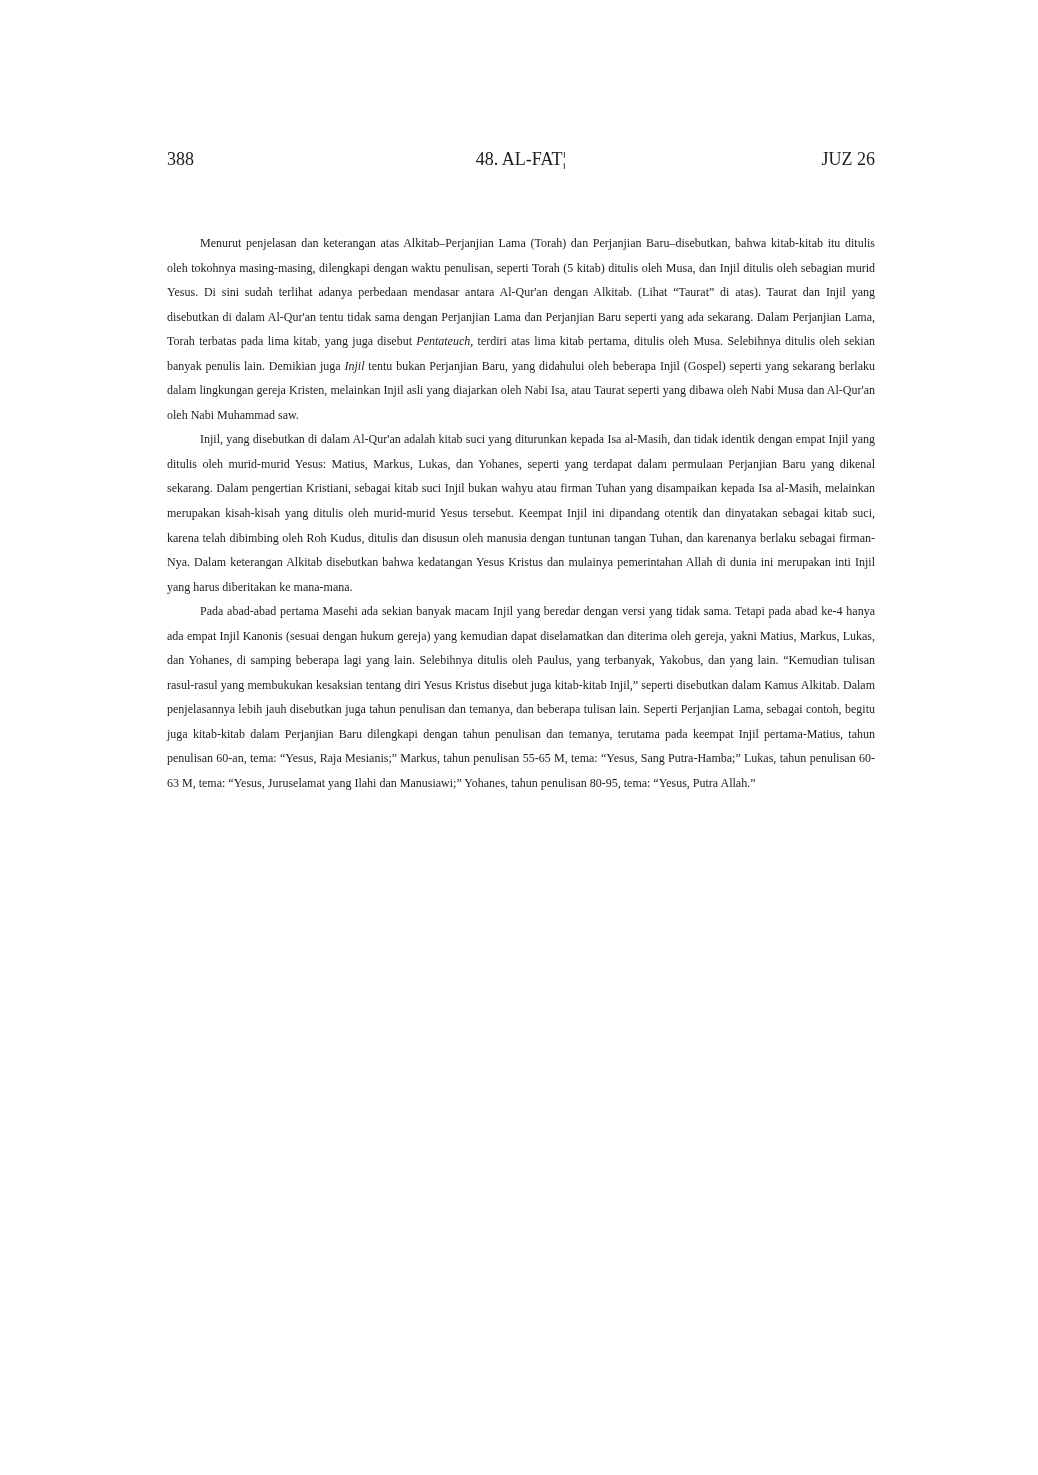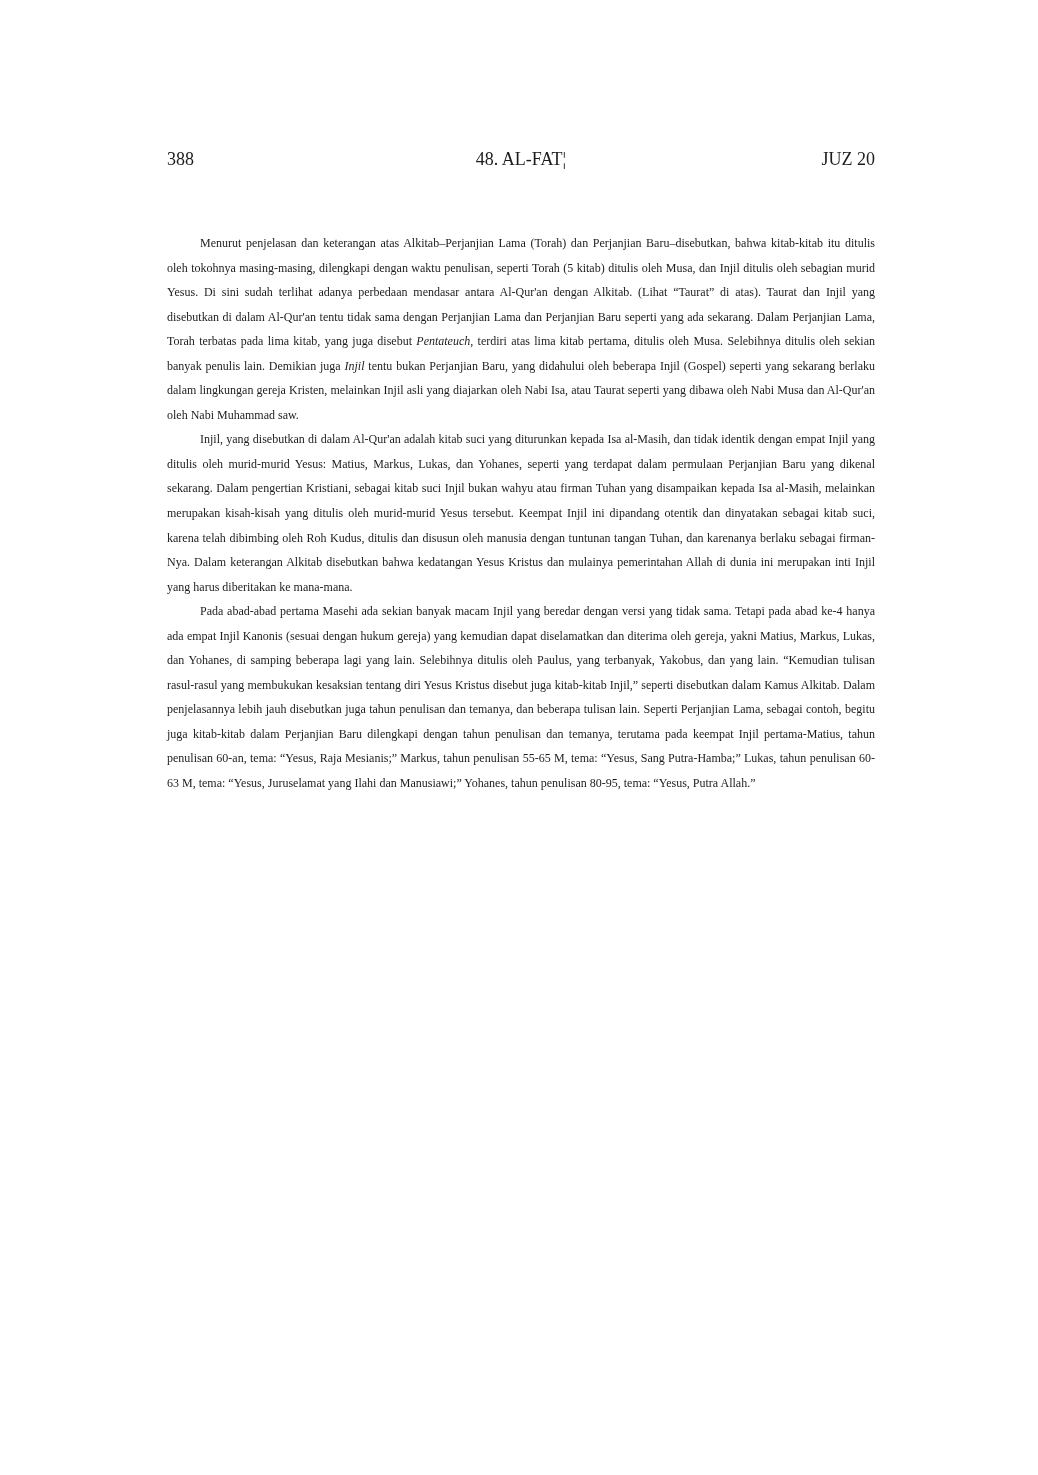--- a/index.html
+++ b/index.html
@@ -39,20 +39,20 @@
   .body-text p { margin: 0; text-indent: 33px; }
   .body-text em { font-style: italic; }
 </style>
 </head>
 <body>
 
 <div class="page">
   <div class="header">
     <span class="pg">388</span>
     <span class="ttl">48. AL-FAT¦</span>
-    <span class="juz">JUZ 20</span>
+    <span class="juz">JUZ 26</span>
   </div>
   <div class="body-text">
       <p><span>Menurut penjelasan dan keterangan atas Alkitab–Perjanjian Lama (Torah) dan Perjanjian Baru–disebutkan, bahwa kitab-kitab itu ditulis oleh tokohnya masing-masing, dilengkapi dengan waktu penulisan, seperti Torah (5 kitab) ditulis oleh Musa, dan Injil ditulis oleh sebagian murid Yesus. Di sini sudah terlihat adanya perbedaan mendasar antara Al-Qur'an dengan Alkitab. (Lihat “Taurat” di atas). Taurat dan Injil yang disebutkan di dalam Al-Qur'an tentu tidak sama dengan Perjanjian Lama dan Perjanjian Baru seperti yang ada sekarang. Dalam Perjanjian Lama, Torah terbatas pada lima kitab, yang juga disebut </span><em>Pentateuch</em><span>, terdiri atas lima kitab pertama, ditulis oleh Musa. Selebihnya ditulis oleh sekian banyak penulis lain. Demikian juga </span><em>Injil</em><span> tentu bukan Perjanjian Baru, yang didahului oleh beberapa Injil (Gospel) seperti yang sekarang berlaku dalam lingkungan gereja Kristen, melainkan Injil asli yang diajarkan oleh Nabi Isa, atau Taurat seperti yang dibawa oleh Nabi Musa dan Al-Qur'an oleh Nabi Muhammad saw.</span></p>
       <p><span>Injil, yang disebutkan di dalam Al-Qur'an adalah kitab suci yang diturunkan kepada Isa al-Masih, dan tidak identik dengan empat Injil yang ditulis oleh murid-murid Yesus: Matius, Markus, Lukas, dan Yohanes, seperti yang terdapat dalam permulaan Perjanjian Baru yang dikenal sekarang. Dalam pengertian Kristiani, sebagai kitab suci Injil bukan wahyu atau firman Tuhan yang disampaikan kepada Isa al-Masih, melainkan merupakan kisah-kisah yang ditulis oleh murid-murid Yesus tersebut. Keempat Injil ini dipandang otentik dan dinyatakan sebagai kitab suci, karena telah dibimbing oleh Roh Kudus, ditulis dan disusun oleh manusia dengan tuntunan tangan Tuhan, dan karenanya berlaku sebagai firman-Nya. Dalam keterangan Alkitab disebutkan bahwa kedatangan Yesus Kristus dan mulainya pemerintahan Allah di dunia ini merupakan inti Injil yang harus diberitakan ke mana-mana.</span></p>
       <p><span>Pada abad-abad pertama Masehi ada sekian banyak macam Injil yang beredar dengan versi yang tidak sama. Tetapi pada abad ke-4 hanya ada empat Injil Kanonis (sesuai dengan hukum gereja) yang kemudian dapat diselamatkan dan diterima oleh gereja, yakni Matius, Markus, Lukas, dan Yohanes, di samping beberapa lagi yang lain. Selebihnya ditulis oleh Paulus, yang terbanyak, Yakobus, dan yang lain. “Kemudian tulisan rasul-rasul yang membukukan kesaksian tentang diri Yesus Kristus disebut juga kitab-kitab Injil,” seperti disebutkan dalam Kamus Alkitab. Dalam penjelasannya lebih jauh disebutkan juga tahun penulisan dan temanya, dan beberapa tulisan lain. Seperti Perjanjian Lama, sebagai contoh, begitu juga kitab-kitab dalam Perjanjian Baru dilengkapi dengan tahun penulisan dan temanya, terutama pada keempat Injil pertama-Matius, tahun penulisan 60-an, tema: “Yesus, Raja Mesianis;” Markus, tahun penulisan 55-65 M, tema: “Yesus, Sang Putra-Hamba;” Lukas, tahun penulisan 60-63 M, tema: “Yesus, Juruselamat yang Ilahi dan Manusiawi;” Yohanes, tahun penulisan 80-95, tema: “Yesus, Putra Allah.”</span></p>
     </div>
 </div>
 
 </body></html>

